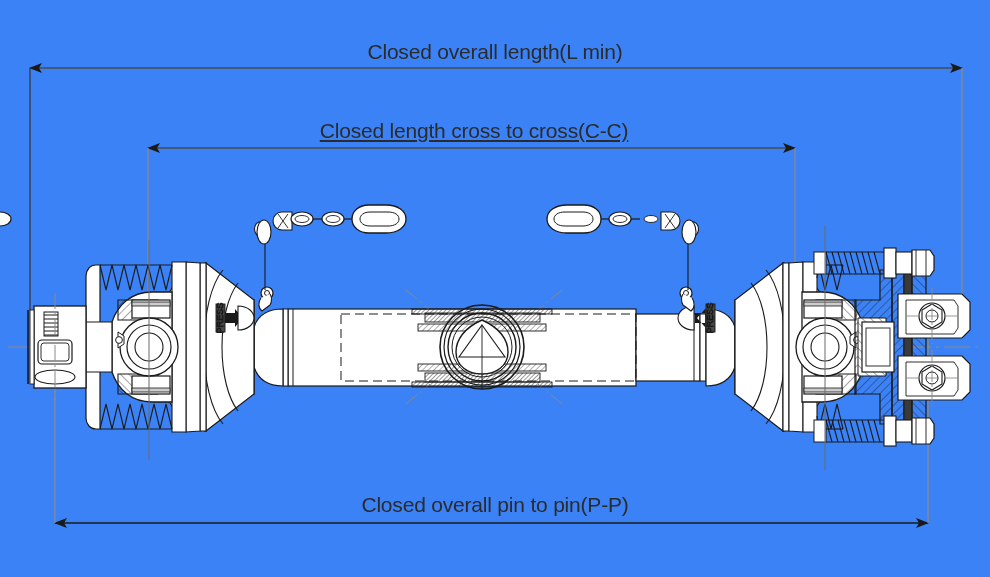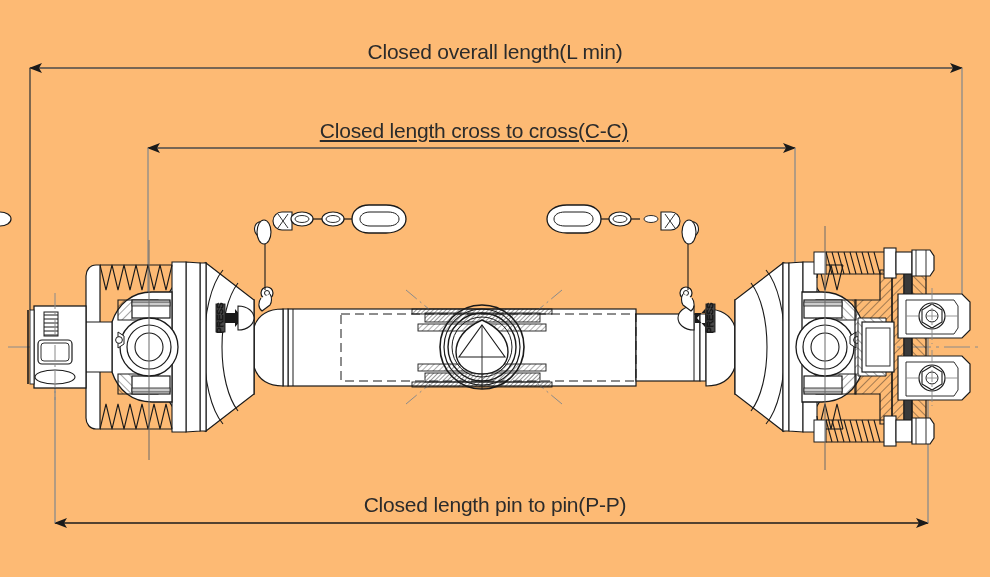--- a/index.html
+++ b/index.html
@@ -7,21 +7,21 @@
     padding: 0;
     background: #ffffff;
   }
   body {
     font-family: "Liberation Sans", sans-serif;
   }
   #stage {
     position: relative;
     width: 990px;
     height: 577px;
-    background: #fdba74;
+    background: #3b82f6;
     overflow: hidden;
   }
   #stage svg {
     position: absolute;
     left: 0;
     top: 0;
   }
   .dim-label {
     position: absolute;
     font-family: "Liberation Sans", sans-serif;
@@ -395,15 +395,15 @@
       <line x1="149" y1="240" x2="149" y2="460" stroke="#6a6a6a" stroke-width="1"></line>
       <line x1="825" y1="226" x2="825" y2="470" stroke="#6a6a6a" stroke-width="1"></line>
     </g>
 
   </svg>
 
   <div class="dim-label" id="lmin-label">Closed overall length(L min)</div>
 
   <div class="dim-label" id="cc-label">Closed length cross to cross(C-C)</div>
 
-  <div class="dim-label" id="pp-label">Closed length pin to pin(P-P)</div>
+  <div class="dim-label" id="pp-label">Closed overall pin to pin(P-P)</div>
 
 </div>
 
 </body></html>

